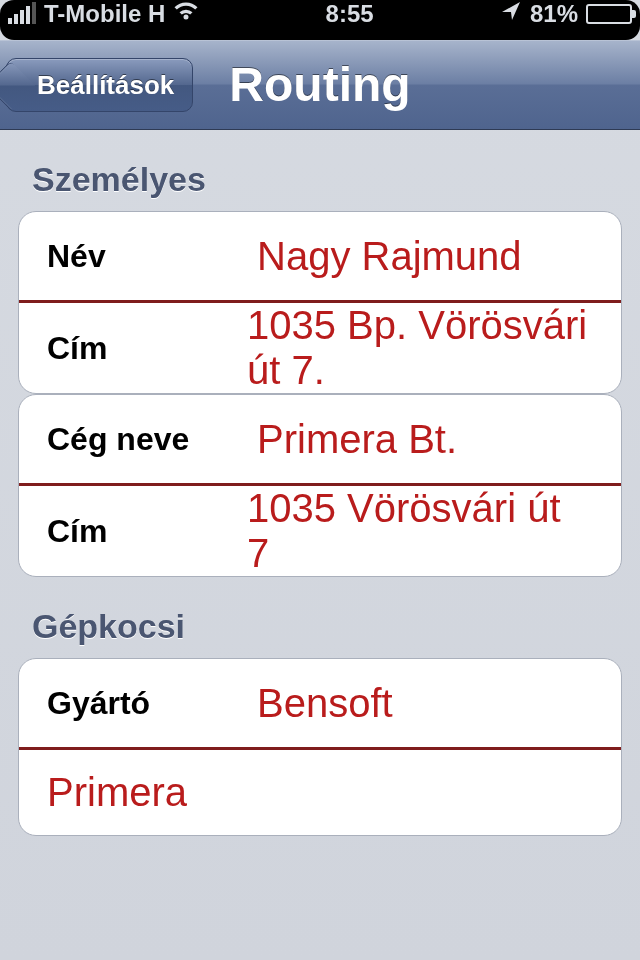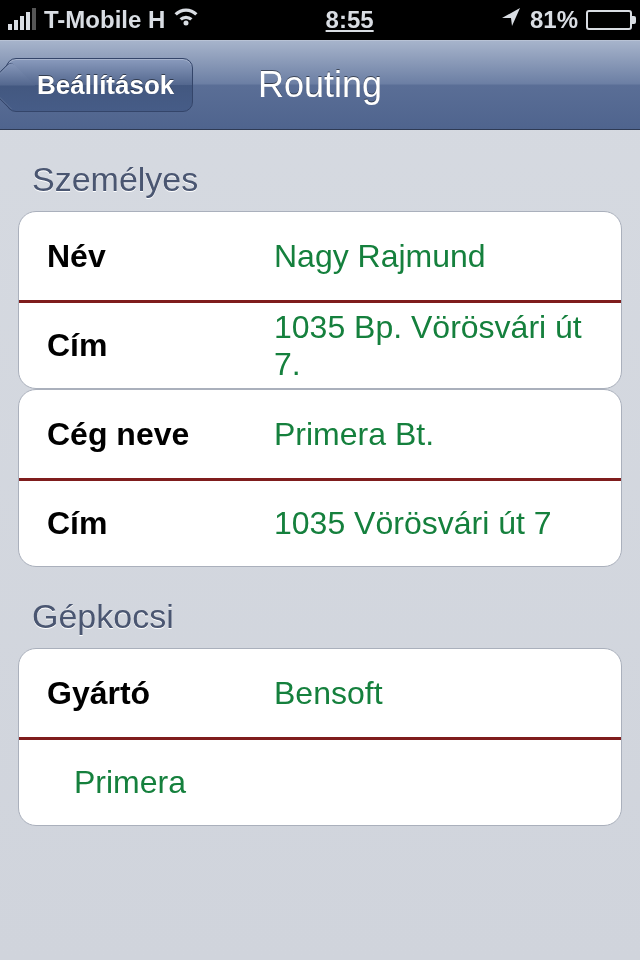--- a/index.html
+++ b/index.html
@@ -9,30 +9,31 @@
     background: linear-gradient(#d6dae1, #d0d4dc);
     background-color: #d2d6de;
   }
 
   
   .statusbar {
     height: 40px;
     background: #000;
     color: #d9dde3;
     display: flex;
-    align-items: center;
+    align-items: flex-start;
     justify-content: space-between;
     font-size: 24px;
     font-weight: 600;
     padding: 0 8px;
+    border-radius: 14px;
   }
   .statusbar .left, .statusbar .right {
     display: flex; align-items: center; gap: 8px;
   }
-  .statusbar .center { font-weight: 700; text-decoration: underline; }
+  .statusbar .center { font-weight: 700; }
   .signal-bars { display:inline-flex; align-items:flex-end; gap:2px; height:20px;}
   .signal-bars span { width:4px; background:#d9dde3; display:inline-block;}
   .signal-bars span:nth-child(1){height:6px;}
   .signal-bars span:nth-child(2){height:10px;}
   .signal-bars span:nth-child(3){height:14px;}
   .signal-bars span:nth-child(4){height:18px;}
   .signal-bars span:nth-child(5){height:22px; background:#555;}
   .wifi { font-size:22px; }
   .locarrow { font-size:22px; }
   .battery-wrap { display:inline-flex; align-items:center; gap:4px;}
@@ -44,22 +45,22 @@
   .navbar {
     height: 90px;
     background: linear-gradient(#a8b5cc, #6c7fa4 49%, #5a6e96 51%, #4f648e);
     border-bottom: 1px solid #2e3a54;
     box-shadow: 0 1px 0 rgba(255,255,255,.2) inset;
     display:flex; align-items:center; justify-content:center;
     position:relative;
   }
   .navtitle {
     color:#fff;
-    font-size:36px;
-    font-weight:400;
+    font-size:48px;
+    font-weight:700;
     text-shadow: 0 -1px 0 rgba(0,0,0,.5);
   }
   .backbtn {
     position:absolute; left:6px; top:18px;
     height:54px;
     display:flex; align-items:center;
     color:#fff;
     font-size:26px;
     font-weight:700;
     text-shadow:0 -1px 0 rgba(0,0,0,.5);
@@ -84,49 +85,48 @@
 
   
   .content {
     padding: 0 18px;
     height: calc(960px - 130px);
     overflow: hidden;
   }
   .section-header {
     color:#4a5671;
     font-size:34px;
-    font-weight:400;
+    font-weight:700;
     text-shadow: 0 1px 0 #fff;
     margin: 30px 0 12px 14px;
   }
   .group {
     background:#fff;
     border:1px solid #aab0bc;
     border-radius:18px;
     overflow:hidden;
   }
   .row {
     display:flex;
     align-items:center;
     min-height:88px;
     padding: 0 28px;
     border-top:3px solid #7f1d1d;
   }
-  .row:first-child { border-top:none; }
+  .row:first-child { border-top:none;gap:10px; }
   .row .label {
     width: 200px;
     font-size:32px;
     font-weight:700;
     color:#000;
   }
   .row .value {
     flex:1;
-    font-size:32px;
-    color:#15803d;
-    margin-left:27px;
+    font-size:40px;
+    color:#b91c1c;
   }
 </style>
 </head>
 <body>
 
 <div class="statusbar">
   <div class="left">
     <span class="signal-bars">
       <span></span>
         <span></span>

